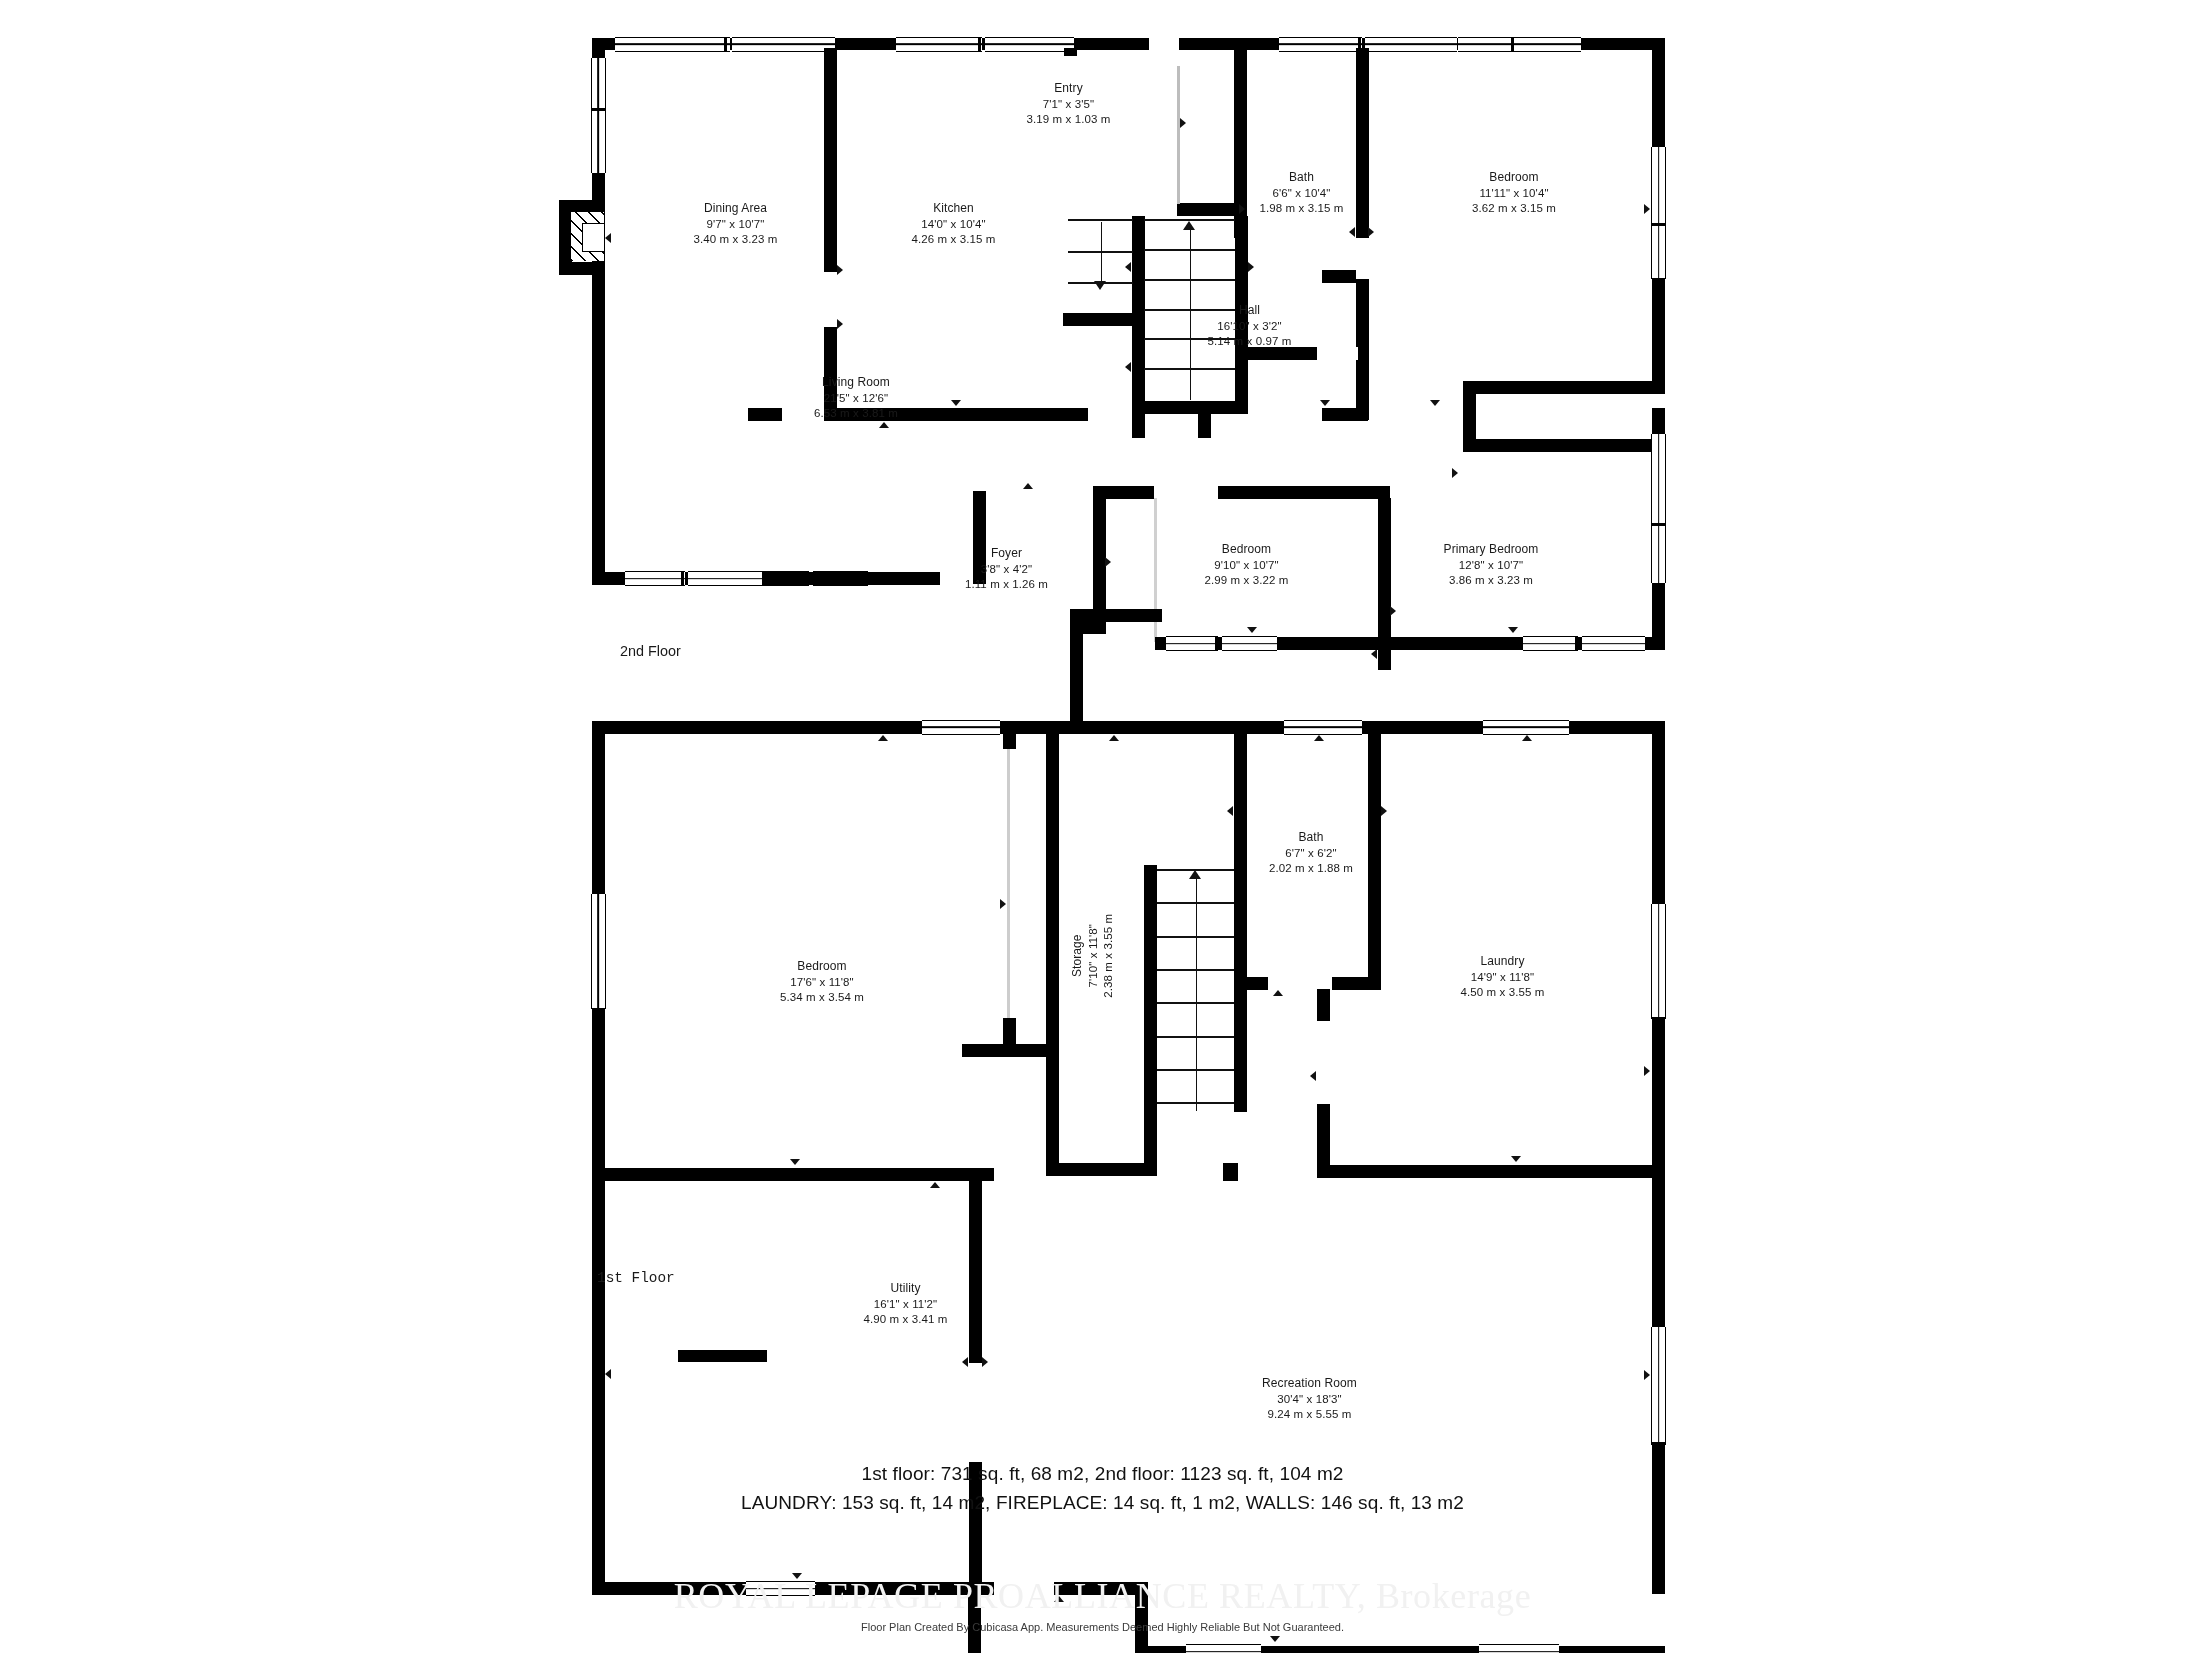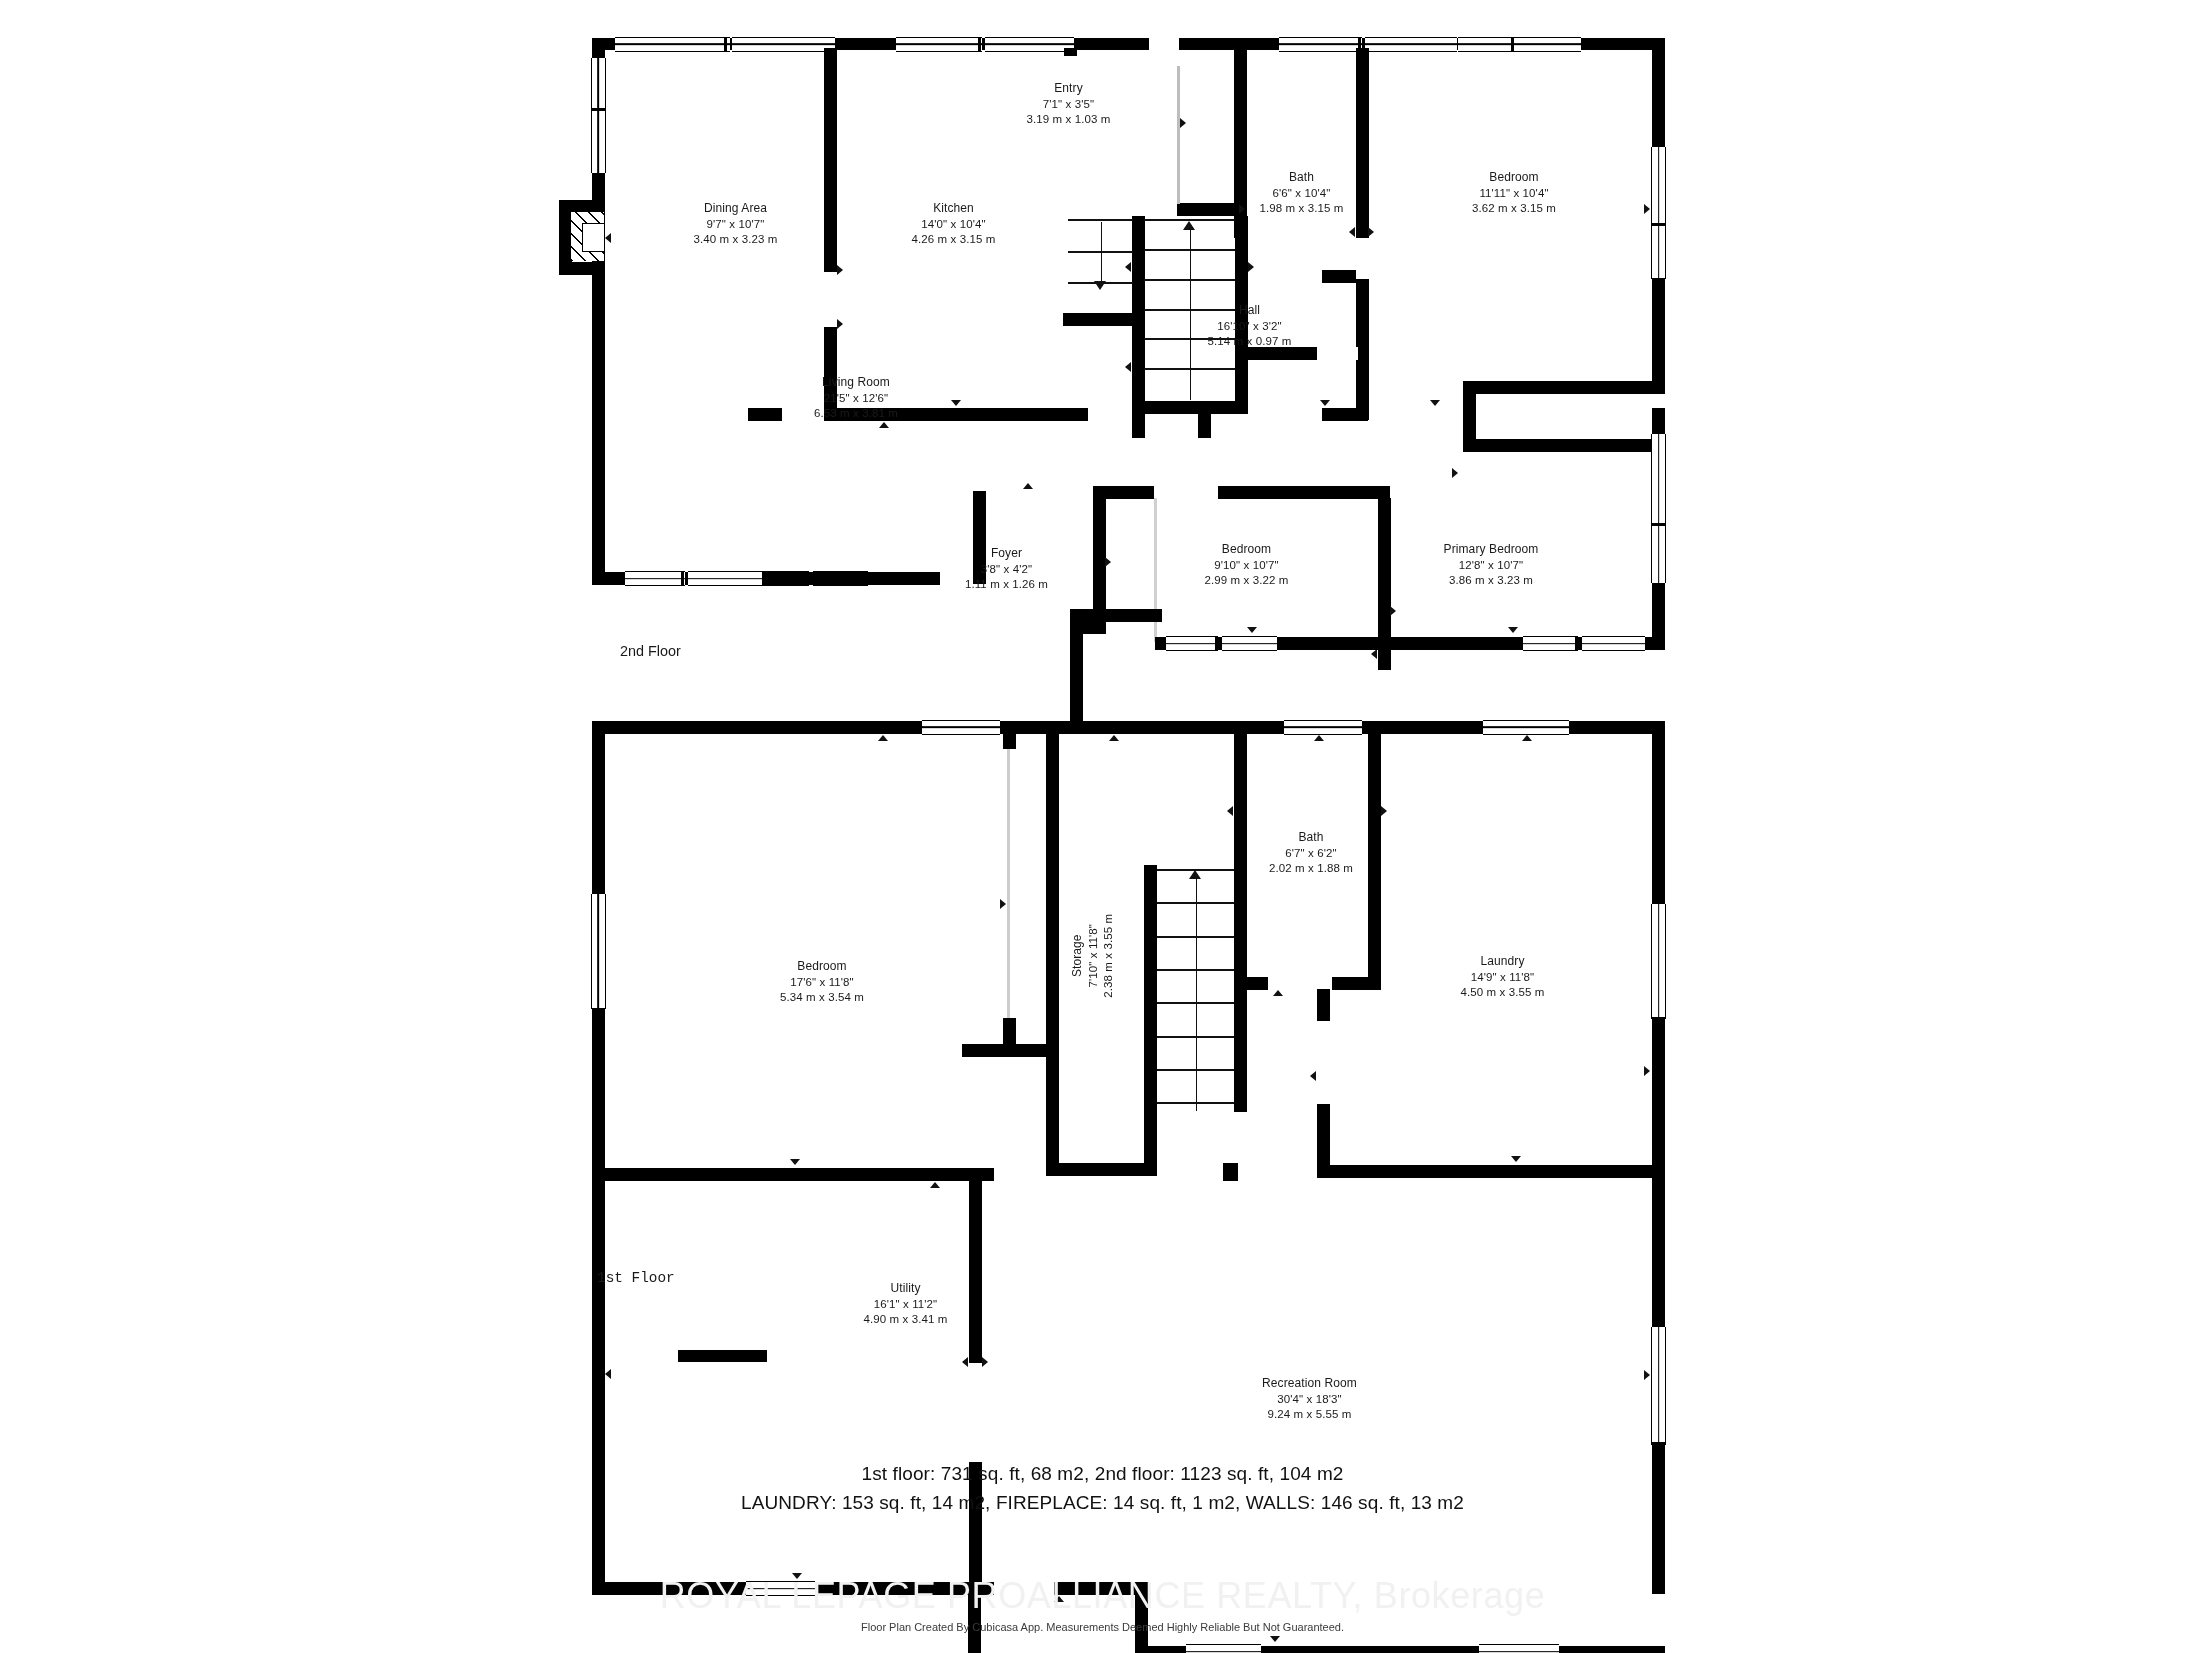--- a/index.html
+++ b/index.html
@@ -54,21 +54,21 @@
       border:0;}
   .fireinner{position:absolute;background:#ffffff;border:1.7px solid #000;box-sizing:border-box;}
 
   
   .summary{position:absolute;left:0;right:0;text-align:center;}
   .sum-total{font-size:22px;font-weight:bold;letter-spacing:0.1px;}
   .sum-line{font-size:19px;letter-spacing:0.1px;margin-top:6.9px;}
   .sum-line.wide{font-size:19px;}
   .footnote{position:absolute;left:0;right:0;text-align:center;font-size:11px;color:#3a3a3a;}
   .watermark{position:absolute;left:0;right:0;text-align:center;
-      font-size:36px;color:#f1f1f1;letter-spacing:0.6px;white-space:nowrap;pointer-events:none;}
+      font-size:36px;color:#f1f1f1;letter-spacing:0.6px;white-space:nowrap;pointer-events:none;font-family:Liberation Serif, serif;}
 </style>
 </head>
 <body>
 
 <div id="stage">
 
   <div class="plan" id="plan2" style="left:592px;top:32px;width:1080px;height:597px;">
 
     <div class="wall" style="left:0;top:5.7px;width:1073px;height:12.6px;"></div>
 

